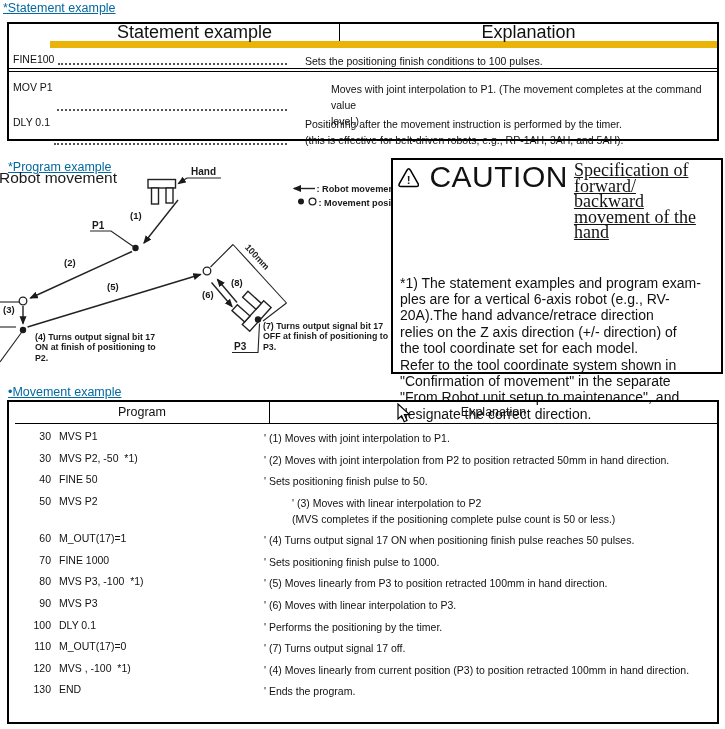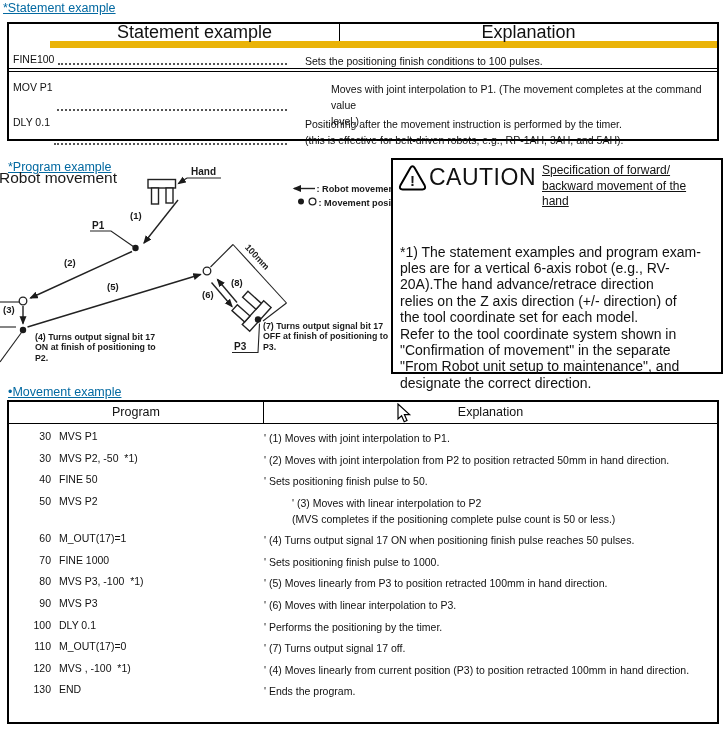--- a/index.html
+++ b/index.html
@@ -20,26 +20,26 @@
   .srow1 .cmd,.srow1 .exp{padding-top:5px;}
   .dblgap{height:2px;border-bottom:1px solid #000;}
   .srow2{height:42px;gap:26px;}
   .srow2 .cmd,.srow2 .exp{padding-top:9px;}
   .srow3 .cmd,.srow3 .exp{padding-top:2px;}
   
   .diagram{left:0;top:160px;width:725px;height:225px;pointer-events:none;}
   
   .caution{left:391px;top:158px;width:332px;height:216px;border:2px solid #000;box-sizing:border-box;background:#fff;}
   .c-head{display:flex;align-items:flex-start;padding:4px 2px 0 5px;}
-  .c-word{font-size:23px;letter-spacing:.5px;line-height:26px;margin-left:2px;white-space:nowrap;}
-  .c-title{font-size:12px;line-height:15.5px;margin-left:6px;text-decoration:underline;white-space:pre-line;margin-top:-1px;}
+  .c-word{font-size:30px;letter-spacing:.5px;line-height:26px;margin-left:10px;white-space:nowrap;}
+  .c-title{font-size:18px;line-height:15.5px;margin-left:6px;text-decoration:underline;white-space:pre-line;margin-top:-1px;font-family:Liberation Serif, serif;}
   .c-body{font-size:14px;line-height:16.4px;white-space:pre-line;padding:2px 2px 0 7px;margin-top:32px;}
   
   .ptable{left:7px;top:400px;width:712px;height:324px;border:2px solid #000;box-sizing:border-box;font-size:10.5px;}
-  .phdr{height:21px;border-bottom:1px solid #000;display:flex;font-size:12.5px;}
+  .phdr{height:21px;border-bottom:1px solid #000;display:flex;font-size:12.5px;margin-left:6px;}
   .phdr .hl{width:255px;border-right:1px solid #000;text-align:center;line-height:20px;box-sizing:border-box;}
   .phdr .hr{flex:1;text-align:center;line-height:20px;}
   .prows{padding-top:3px;}
   .prow{display:flex;height:21.6px;}
   .prow.tall{height:37.5px;gap:28px;}
   .pcell{width:255px;display:flex;box-sizing:border-box;}
   .pnum{width:42px;text-align:right;padding-top:3px;white-space:pre;}
   .pcode{margin-left:8px;padding-top:3px;white-space:pre;}
   .pexp{flex:1;padding:3px 4px 0 0;white-space:pre-line;line-height:16px;}
   svg text{fill:#1a1a1a;}

